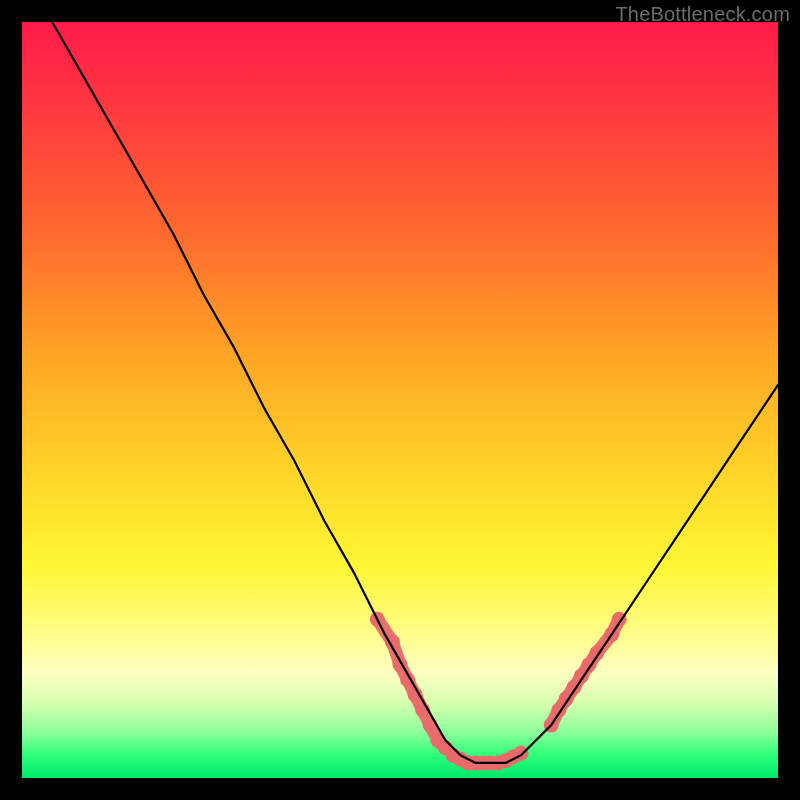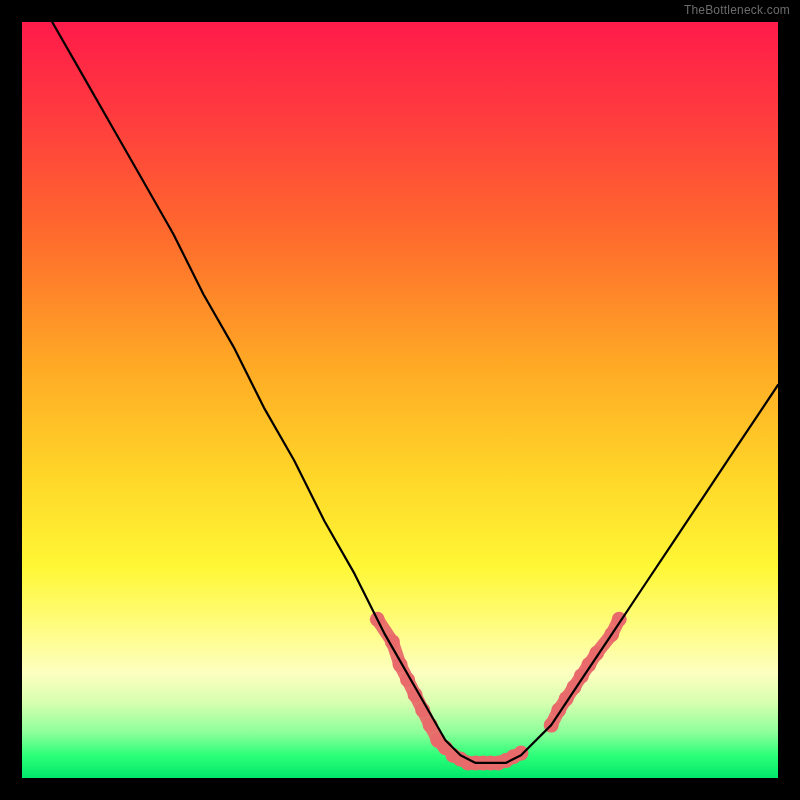--- a/index.html
+++ b/index.html
@@ -47,21 +47,21 @@
   }
   .svg-layer {
     position: absolute;
     inset: 0;
   }
   .watermark {
     position: absolute;
     top: 3px;
     right: 10px;
     color: #6c6c6c;
-    font-size: 12px;
+    font-size: 20px;
     font-weight: 500;
     letter-spacing: 0.2px;
     user-select: none;
   }
 </style>
 </head>
 <body>
 
 <div class="frame">
   <div class="plot-area">

